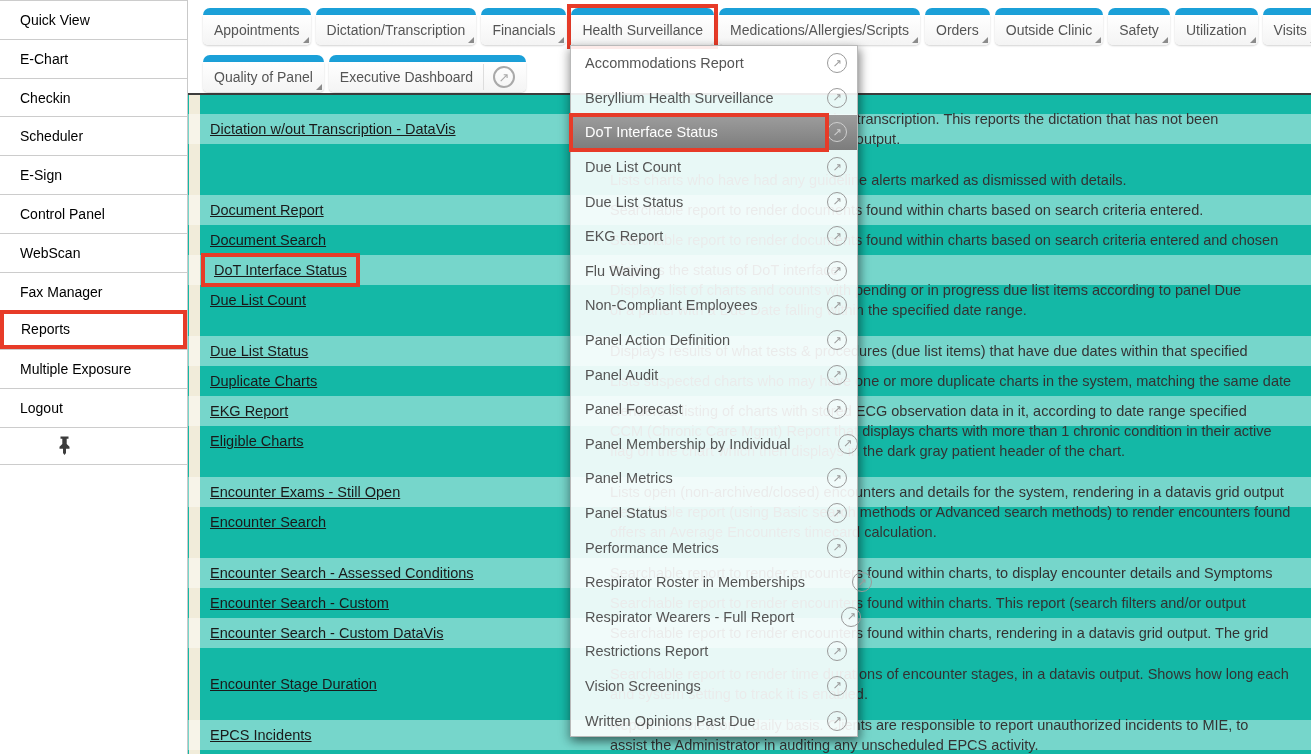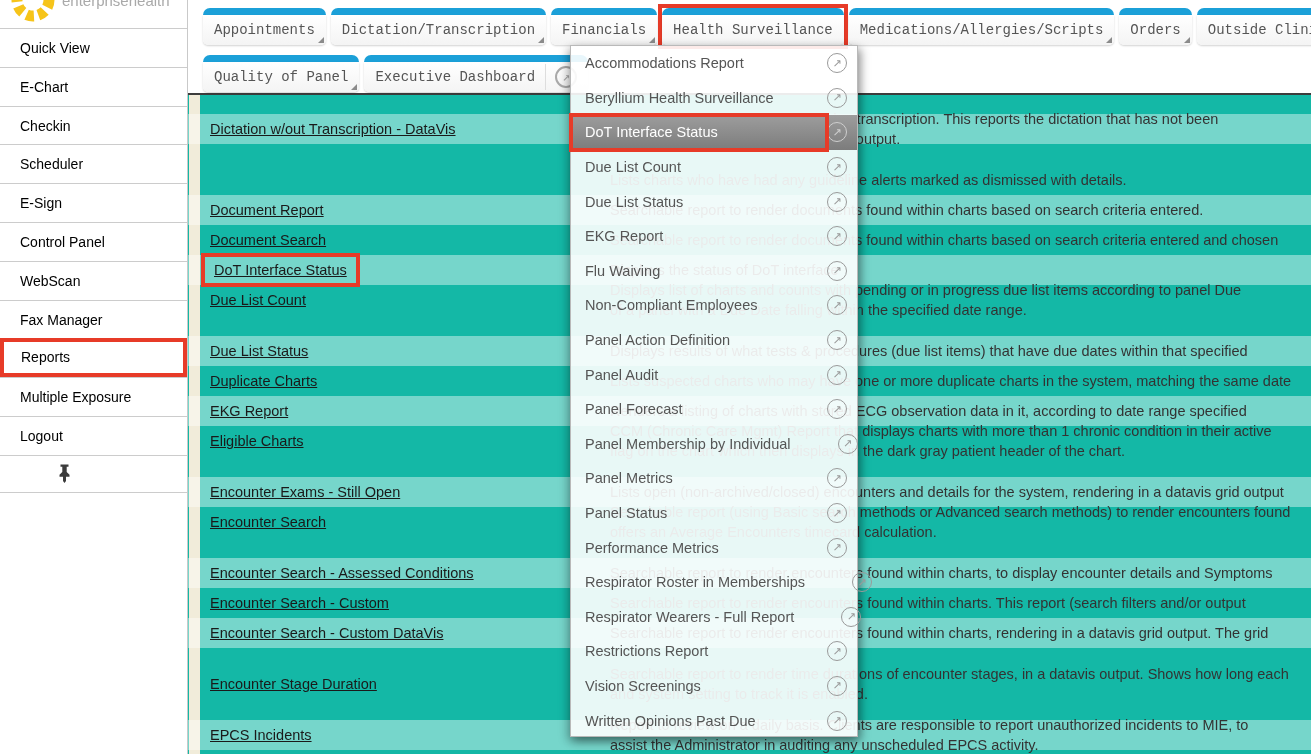--- a/index.html
+++ b/index.html
@@ -16,21 +16,21 @@
     color:#000000; border-top:1px solid #ccc; cursor:pointer; background:#fff; }
   .sb-sel { border:4px solid #e73b28; line-height:31px; padding-left:17px; width:187px; }
   .sb-pin-row { height:38px; border-top:1px solid #ccc; border-bottom:1px solid #ccc;
     display:flex; align-items:center; padding-left:58px; }
 
   
   .topbar { position:absolute; left:188px; top:0; width:1123px; height:93px; background:#fff; z-index:5; }
   .tabs-row { position:absolute; left:15px; display:flex; gap:5px; }
   .tabs-row1 { top:8px; }
   .tabs-row2 { top:55px; }
-  .tab { display:flex; flex-direction:column; cursor:pointer;font-family:Liberation Mono, monospace; }
+  .tab { display:flex; flex-direction:column; cursor:pointer; }
   .tab-bar { height:7px; background:#1ba0d8; border-radius:7px 7px 0 0; }
   .tab-body { position:relative; height:30px; display:flex; align-items:center;
     padding:0 11px; font-size:14px; color:#555; background:linear-gradient(#ffffff,#f4f4f4);
     border-radius:0 0 5px 5px; box-shadow:0 1px 2px rgba(0,0,0,0.18); white-space:nowrap; }
   .tab-caret { position:absolute; right:2px; bottom:2px; width:0; height:0;
     border-left:6px solid transparent; border-bottom:6px solid #8b8b8b; }
   .tab-red { outline:4px solid #e73b28; outline-offset:0px; }
   .tab-divider { width:1px; height:26px; background:#ddd; margin:0 9px 0 10px; }
   .circle-arrow { display:inline-flex; align-items:center; justify-content:center;
     width:22px; height:22px; border:2px solid #a9a9a9; border-radius:50%;
@@ -65,26 +65,20 @@
     color:#9a9a9a; font-size:11px; line-height:1; flex:none; }
   .m-hl { background:linear-gradient(180deg,#9d9d9d,#7c7c7c); color:#fff; }
   .m-hl .m-icon { border-color:#cfcfcf; color:#cfcfcf; }
   .m-redframe { position:absolute; left:-2px; top:-2px; bottom:-2px; width:calc(100% - 26px);
     border:4px solid #e73b28; pointer-events:none; }
 </style>
 </head>
 <body>
 
 <div class="sidebar">
-  <div class="logo-row">
-    <svg class="logo-gear" width="54" height="54" viewBox="0 0 54 54">
-      <circle cx="27" cy="27" r="16" fill="none" stroke="#f6c41a" stroke-width="11" stroke-dasharray="7.5 4.5"></circle>
-    </svg>
-    <span class="logo-text">enterprisehealth</span>
-  </div>
   <div>
       <div class="sb-item">Quick View</div>
       <div class="sb-item">E-Chart</div>
       <div class="sb-item">Checkin</div>
       <div class="sb-item">Scheduler</div>
       <div class="sb-item">E-Sign</div>
       <div class="sb-item">Control Panel</div>
       <div class="sb-item">WebScan</div>
       <div class="sb-item">Fax Manager</div>
       <div class="sb-item sb-sel">Reports</div>

